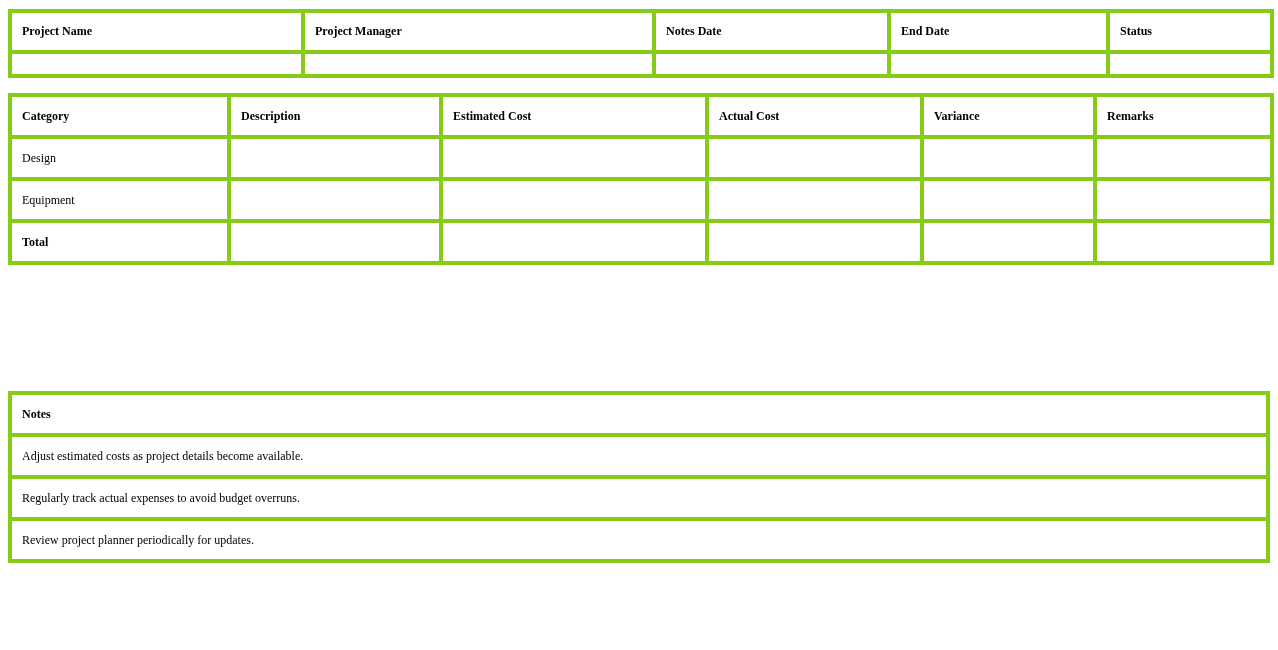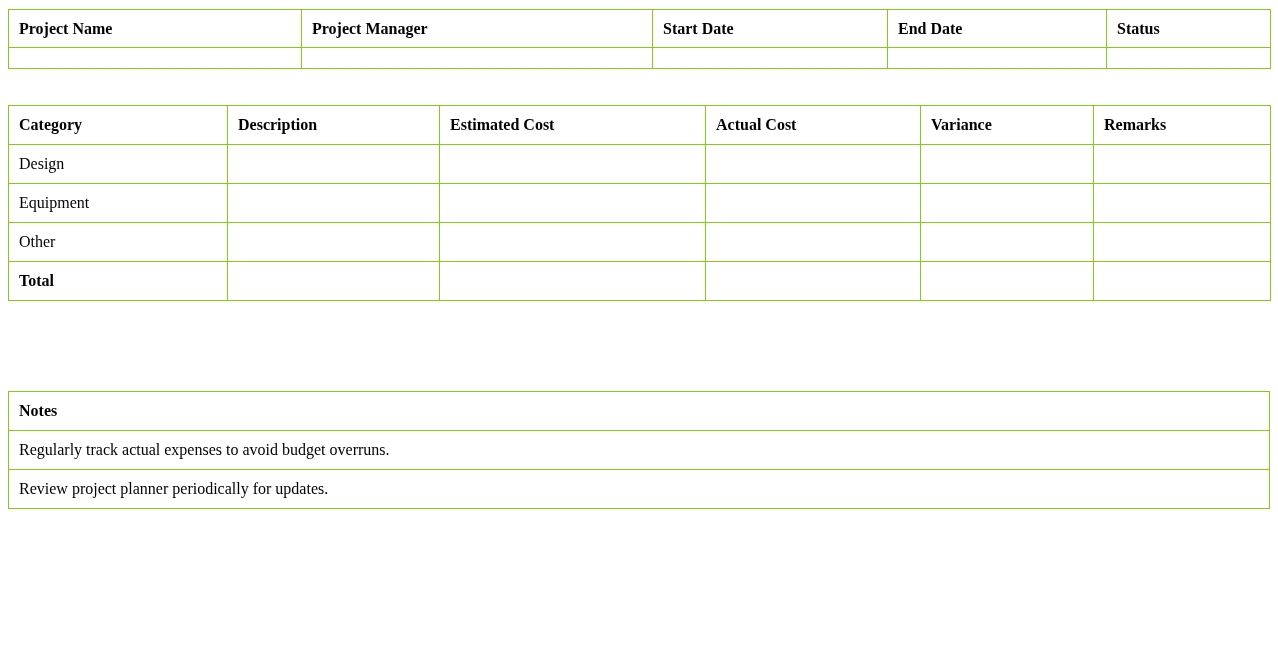--- a/index.html
+++ b/index.html
@@ -1,44 +1,44 @@
 <!DOCTYPE html>
 <html><head>
 <meta charset="utf-8">
 <style>
   html, body { margin: 0; padding: 0; background: #ffffff; }
   body { width: 1278px; height: 650px; position: relative; font-family: "Liberation Serif", "DejaVu Serif", serif; font-size: 15px; color: #000; }
   table { position: absolute; left: 8px; width: 1262px; border-collapse: collapse; table-layout: fixed; }
-  td, th { border: 1px solid #84cc16; padding: 0 10px; text-align: left; vertical-align: middle; font-size: 16px; overflow: hidden; white-space: nowrap; }
+  td, th { border: 4px solid #84cc16; padding: 0 10px; text-align: left; vertical-align: middle; font-size: 12px; overflow: hidden; white-space: nowrap; }
   th { font-weight: bold; }
   #t1 { top: 9px; }
   #t1 th { height: 37px; }
   #t1 td { height: 20px; }
-  #t2 { top: 105px; padding-left: 44px; }
+  #t2 { top: 93px; padding-left: 44px; }
   #t2 th, #t2 td { height: 38px; }
   #t3 { top: 391px; }
   #t3 th, #t3 td { height: 38px; }
   .bold { font-weight: bold; }
 </style>
 </head>
 <body>
 
 <table id="t1">
   <colgroup>
     <col style="width:293px">
       <col style="width:351px">
       <col style="width:235px">
       <col style="width:219px">
       <col style="width:164px">
   </colgroup>
   <tbody>
       <tr>
     <th>Project Name</th>
     <th>Project Manager</th>
-    <th>Start Date</th>
+    <th>Notes Date</th>
     <th>End Date</th>
     <th>Status</th>
   </tr>
   <tr>
     <td></td>
     <td></td>
     <td></td>
     <td></td>
     <td></td>
   </tr>
@@ -73,43 +73,38 @@
   </tr>
   <tr>
     <td>Equipment</td>
     <td></td>
     <td></td>
     <td></td>
     <td></td>
     <td></td>
   </tr>
   <tr>
-    <td>Other</td>
-    <td></td>
-    <td></td>
-    <td></td>
-    <td></td>
-    <td></td>
-  </tr>
-  <tr>
     <td class="bold">Total</td>
     <td></td>
     <td></td>
     <td></td>
     <td></td>
     <td></td>
   </tr>
 </tbody>
   </table>
 
 <table id="t3">
   <tbody>
       <tr>
     <th>Notes</th>
   </tr>
   <tr>
+    <td>Adjust estimated costs as project details become available.</td>
+  </tr>
+  <tr>
     <td>Regularly track actual expenses to avoid budget overruns.</td>
   </tr>
   <tr>
     <td>Review project planner periodically for updates.</td>
   </tr>
 </tbody>
   </table>
 
 </body></html>

